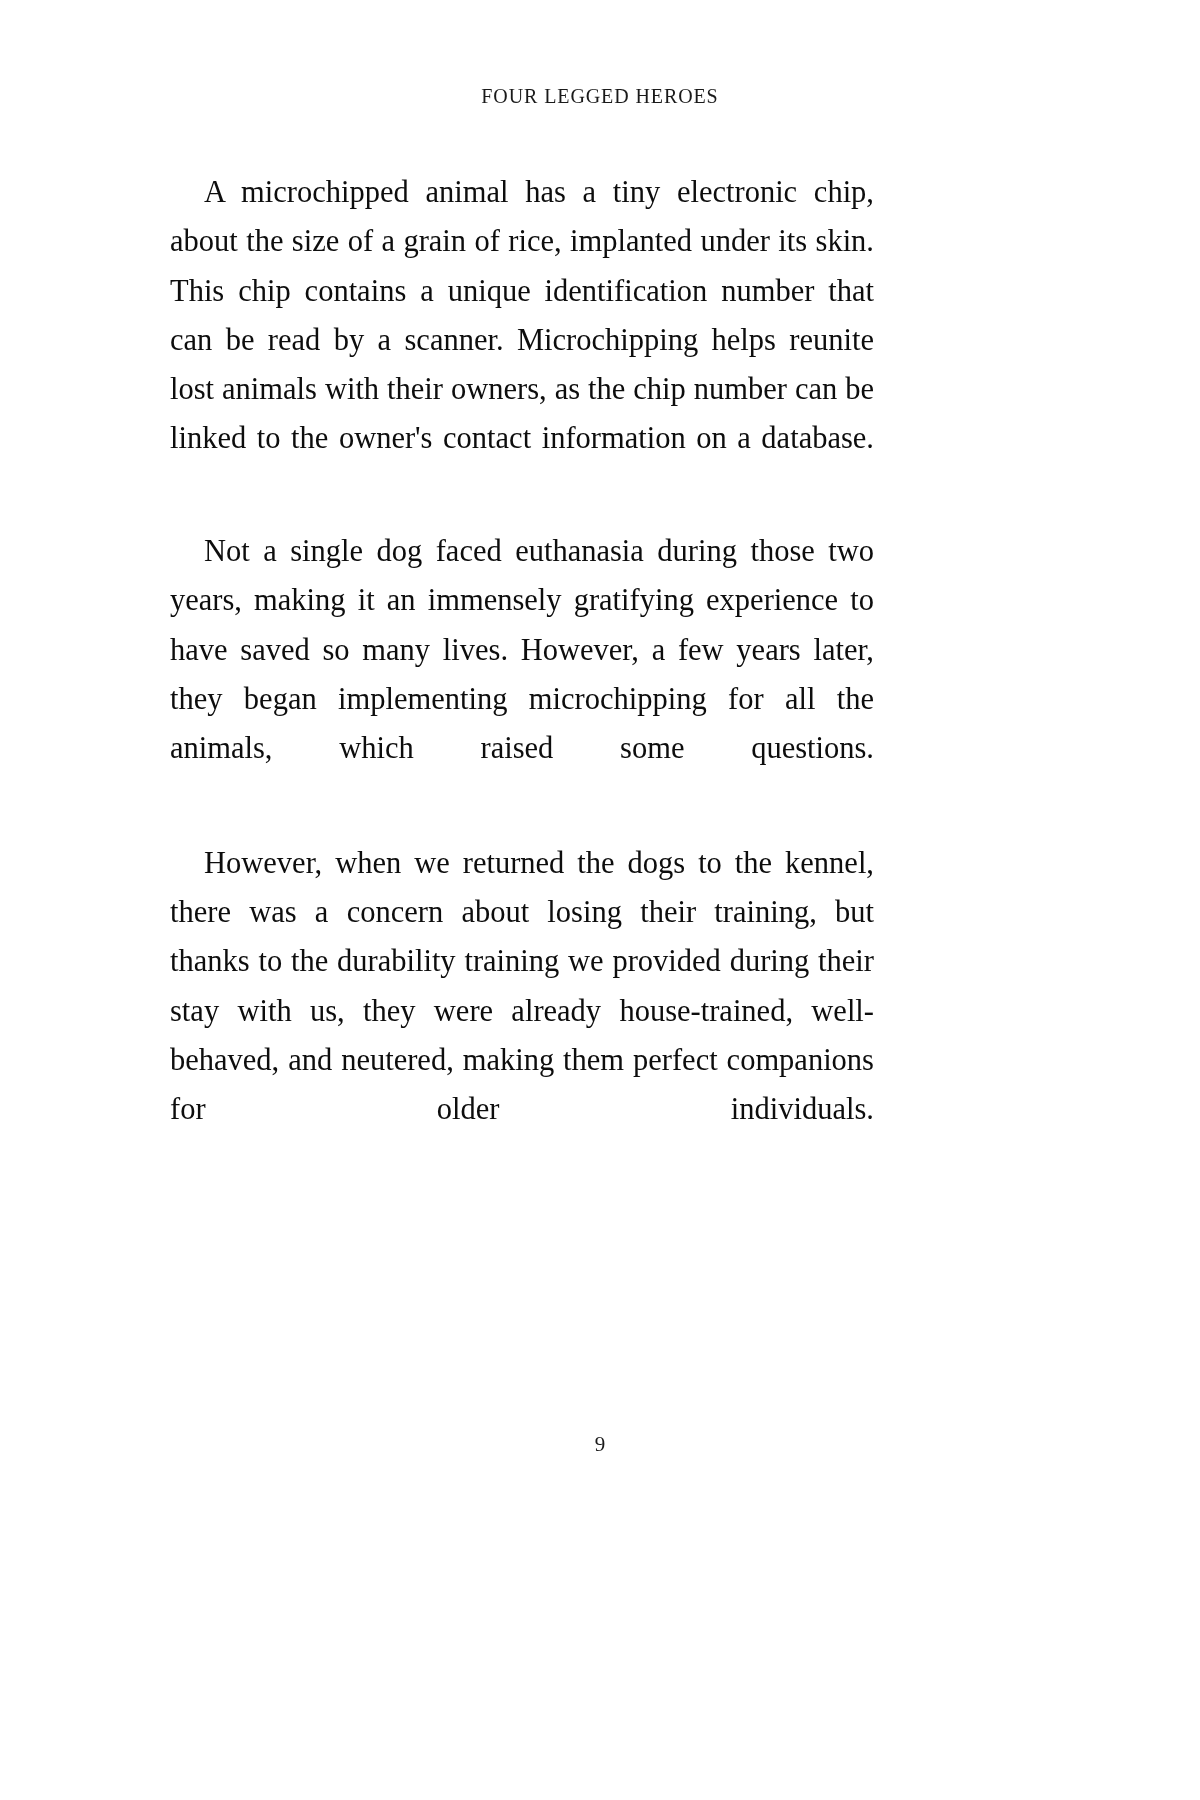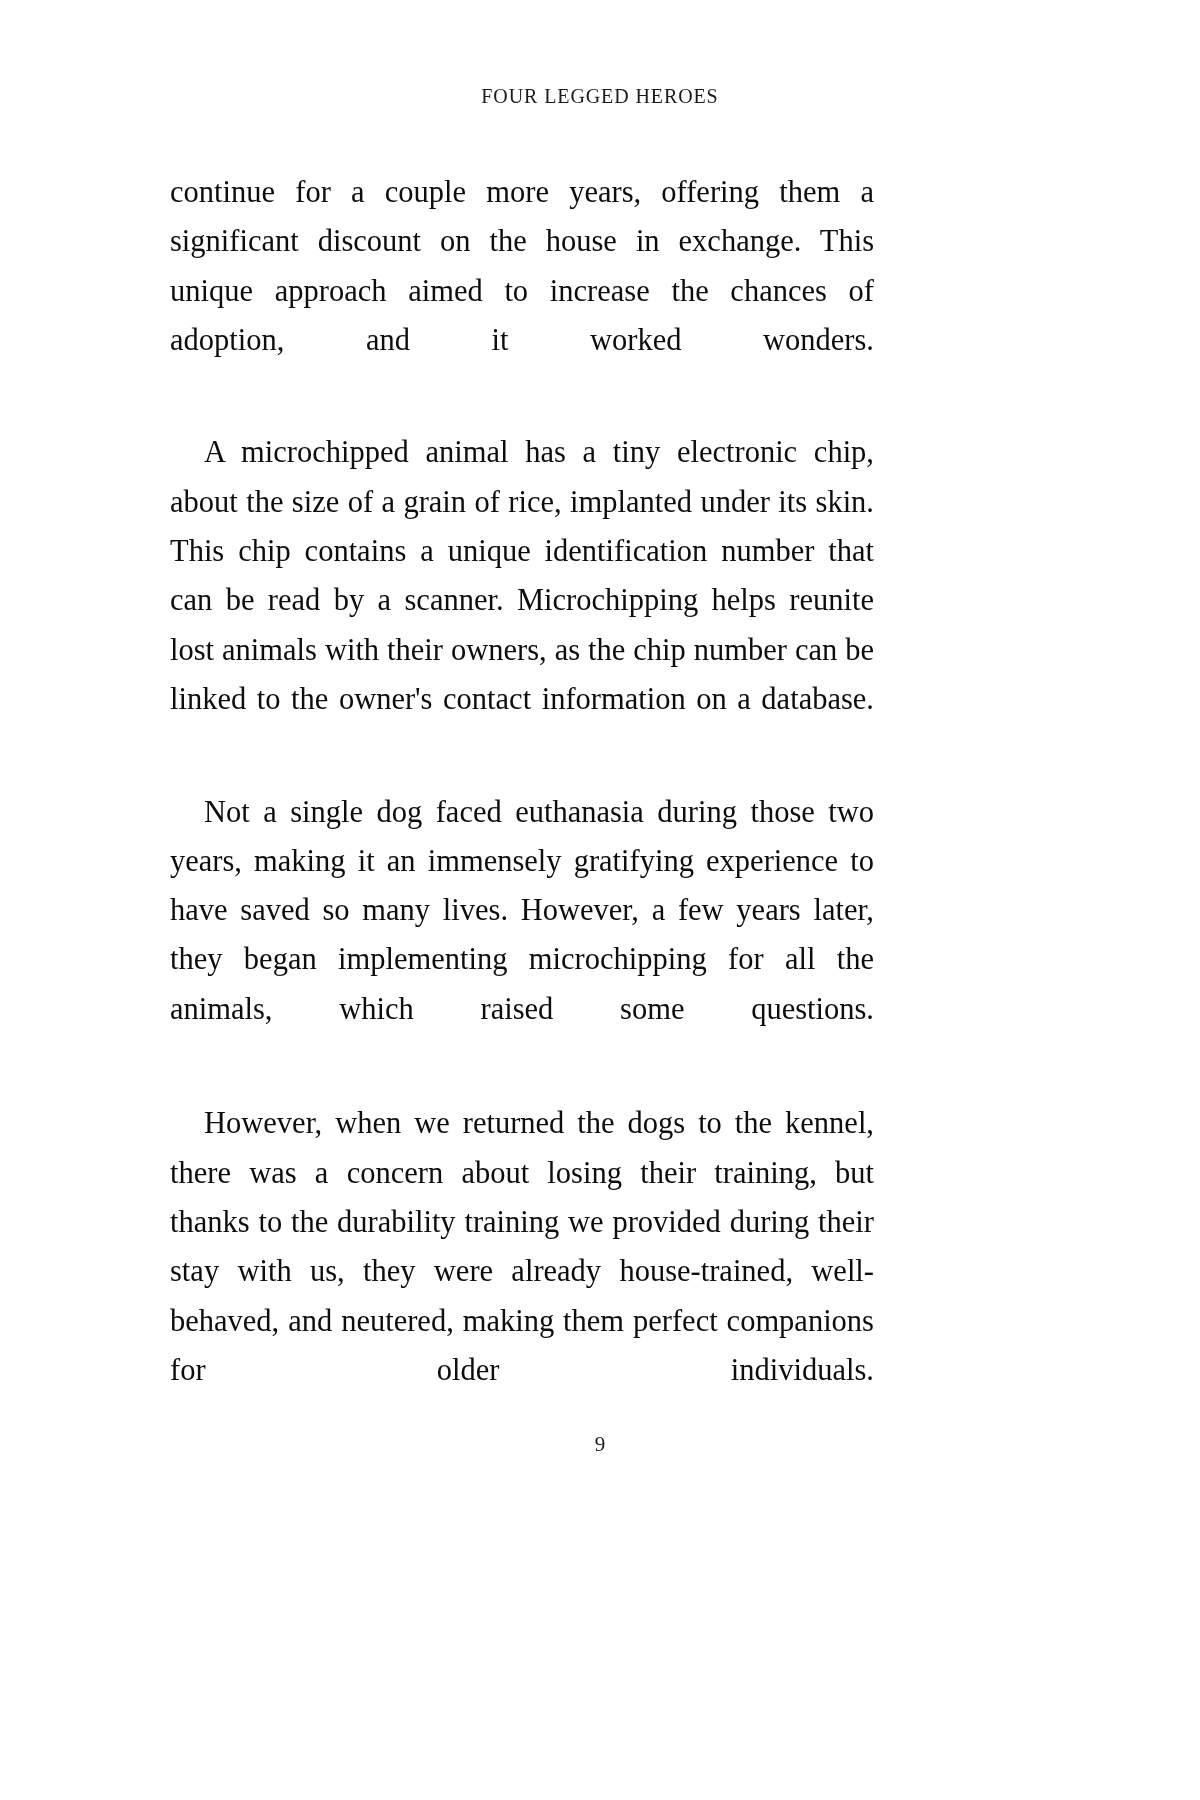--- a/index.html
+++ b/index.html
@@ -87,21 +87,20 @@
 </style>
 </head>
 <body>
 
 <div class="page">
 
   <div class="running-head">FOUR LEGGED HEROES</div>
 
   <div class="text-block">
 
-    <p class="para">continue for a couple more years, offering them a significant discount on the house in exchange. This unique approach aimed to increase the chances of adoption, and it worked wonders.</p>
 
     <p class="para indent">A microchipped animal has a tiny electronic chip, about the size of a grain of rice, implanted under its skin. This chip contains a unique identification number that can be read by a scanner. Microchipping helps reunite lost animals with their owners, as the chip number can be linked to the owner's contact information on a database.</p>
 
     <p class="para indent">Not a single dog faced euthanasia during those two years, making it an immensely gratifying experience to have saved so many lives. However, a few years later, they began implementing microchipping for all the animals, which raised some questions.</p>
 
     <p class="para indent">However, when we returned the dogs to the kennel, there was a concern about losing their training, but thanks to the durability training we provided during their stay with us, they were already house-trained, well-behaved, and neutered, making them perfect companions for older individuals.</p>
 
   </div>
 
   <div class="folio">9</div>

